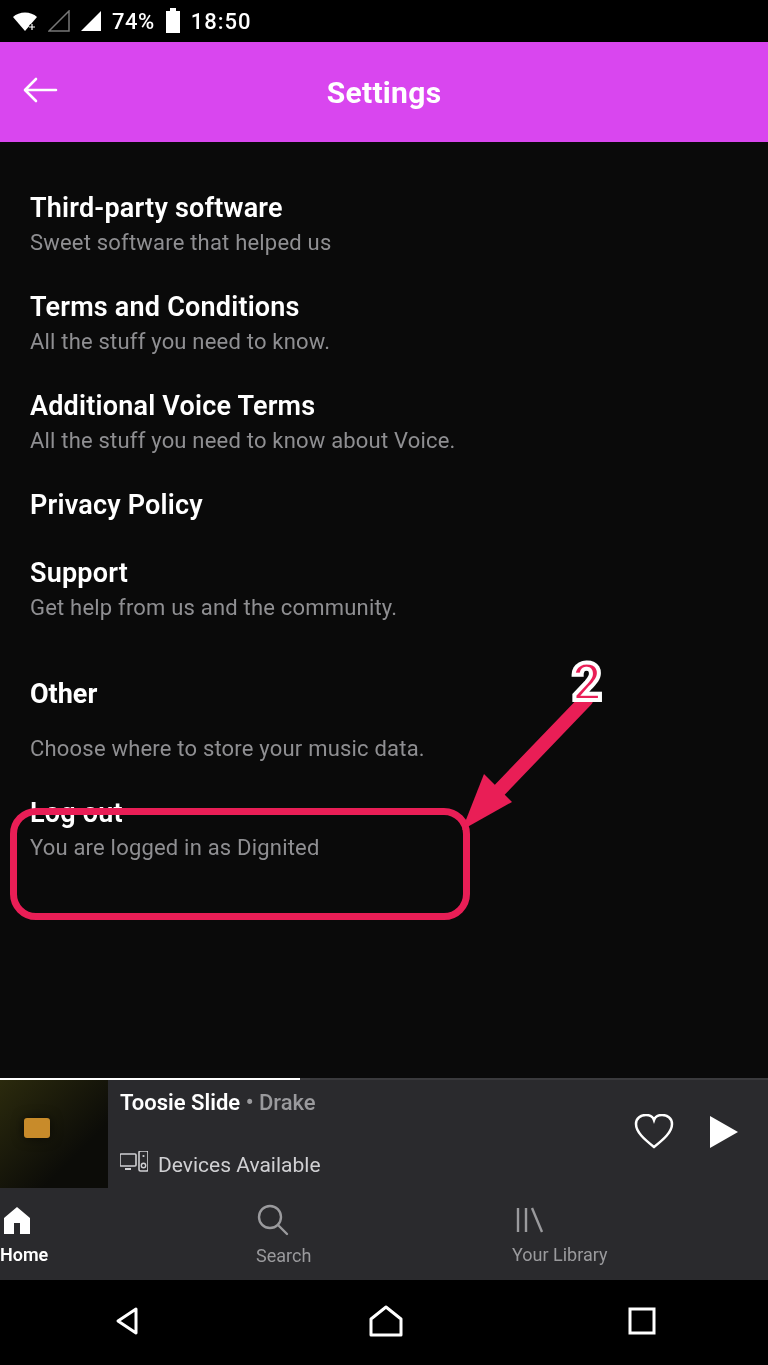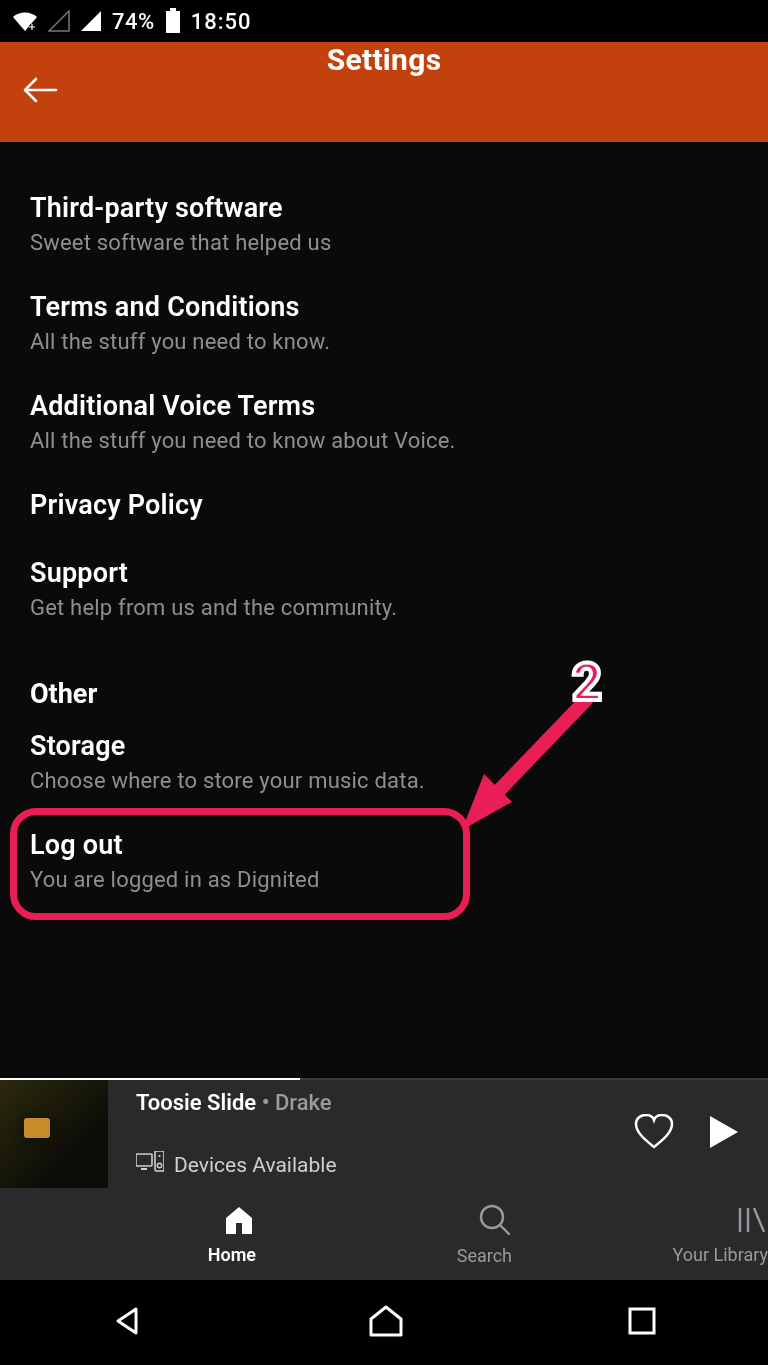--- a/index.html
+++ b/index.html
@@ -6,21 +6,21 @@
   html, body { width: 768px; height: 1365px; background: #000; font-family: -apple-system, BlinkMacSystemFont, "Segoe UI", Roboto, Helvetica, Arial, sans-serif; overflow: hidden; color: #fff; }
   .screen { width: 768px; height: 1365px; position: relative; display: flex; flex-direction: column; }
 
   
   .statusbar { height: 42px; background: #000; display: flex; align-items: center; justify-content: flex-start; padding: 0 12px; gap: 10px; font-size: 22px; font-weight: 500; }
   .statusbar .battery-pct { letter-spacing: 0.5px; }
   .statusbar .time { letter-spacing: 1px; }
   .statusbar svg { display: block; }
 
   
-  .header { height: 100px; background: #c2410c; display: flex; position: relative; }
+  .header { height: 100px; background: #d946ef; display: flex; align-items: center; position: relative; }
   .header .back { position: absolute; left: 22px; top: 50%; transform: translateY(-50%); }
   .header .title { flex: 1; text-align: center; font-size: 30px; font-weight: 700; letter-spacing: 0.3px; }
 
   
   .content { flex: 1; background: #0a0a0a; padding: 36px 30px 0 30px; overflow: hidden; position: relative; }
   .item { padding: 14px 0 22px 0; }
   .item .title { font-size: 27px; font-weight: 600; color: #fff; letter-spacing: 0.2px; }
   .item .sub { font-size: 22px; color: #8f8f92; margin-top: 6px; letter-spacing: 0.2px; }
   .section-title { font-size: 27px; font-weight: 700; margin-top: 36px; margin-bottom: 6px; }
 
@@ -32,30 +32,30 @@
   .anno-arrow { position: absolute; }
 
   
   .progress-track { position: absolute; left: 0; right: 0; height: 2px; background: #3a3a3d; }
   .progress-fill { height: 100%; background: #fff; width: 39%; }
 
   
   .nowplaying { height: 108px; background: #2a2a2d; display: flex; align-items: center; position: relative; }
   .nowplaying .art { width: 108px; height: 108px; background: linear-gradient(135deg,#2b2a0d 0%, #0c0c08 70%); position: relative; flex-shrink: 0; }
   .nowplaying .art::after { content:""; position:absolute; left:24px; top:38px; width:26px; height:20px; background:#c88b2a; border-radius:3px; box-shadow: 0 0 12px rgba(0,0,0,.6);}
-  .nowplaying .meta { flex: 1; padding-left: 28px; display:flex; flex-direction:column; gap:6px; }
+  .nowplaying .meta { flex: 1; padding-left: 12px; display:flex; flex-direction:column; gap:6px; }
   .nowplaying .line1 { font-size: 22px; font-weight: 600; color: #fff; }
   .nowplaying .line1 .dot { color: #9a9a9d; }
   .nowplaying .line1 .artist { color: #9a9a9d; font-weight: 500; }
   .nowplaying .line2 { font-size: 21px; color: #d0d0d3; display:flex; align-items:center; gap:10px;margin-top:30px;}
   .nowplaying .actions { display:flex; align-items:center; gap:34px; padding-right: 28px; }
 
   
   .tabs { height: 92px; background: #2a2a2d; display: flex; }
-  .tab { flex: 1; display: flex; flex-direction: column; align-items: flex-end; justify-content: center; gap: 4px; }
+  .tab { flex: 1; display: flex; flex-direction: column; align-items: flex-start; justify-content: center; gap: 4px; }
   .tab .label { font-size: 18px; color: #9a9a9d; }
   .tab.active .label { color: #fff; font-weight: 600; }
 
   
   .navbar { height: 85px; background: #000; display: flex; align-items: center; justify-content: space-around; }
 </style>
 </head>
 <body>
 
 <div class="screen">
@@ -120,21 +120,20 @@
     </div>
 
     <div class="item">
       <div class="title">Support</div>
       <div class="sub">Get help from us and the community.</div>
     </div>
 
     <div class="section-title">Other</div>
 
     <div class="item">
-      <div class="title">Storage</div>
       <div class="sub">Choose where to store your music data.</div>
     </div>
 
     <div class="item">
       <div class="title">Log out</div>
       <div class="sub">You are logged in as Dignited</div>
     </div>
 
     <div class="highlight-box" style="left:10px; top:666px; width:460px; height:112px;"></div>
 

